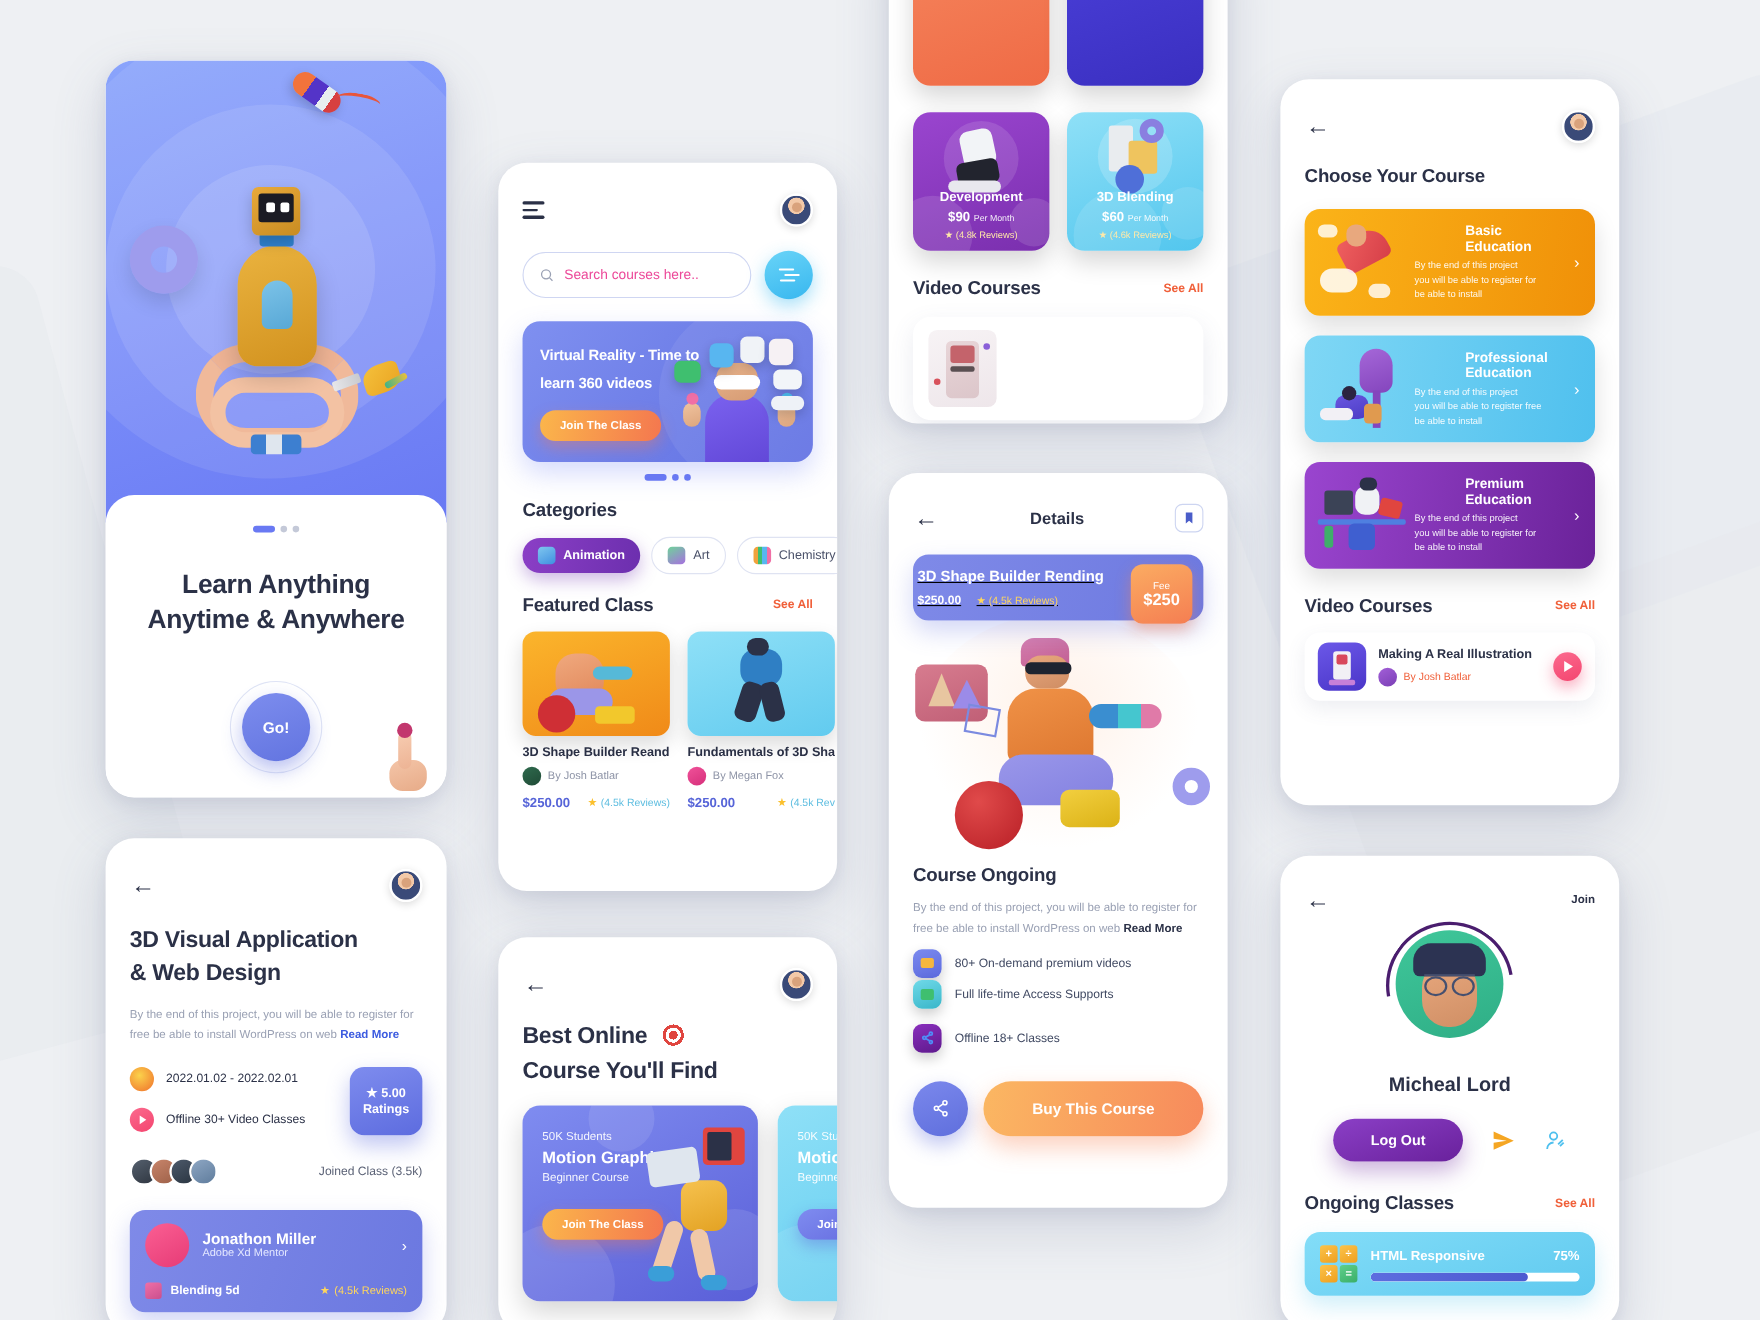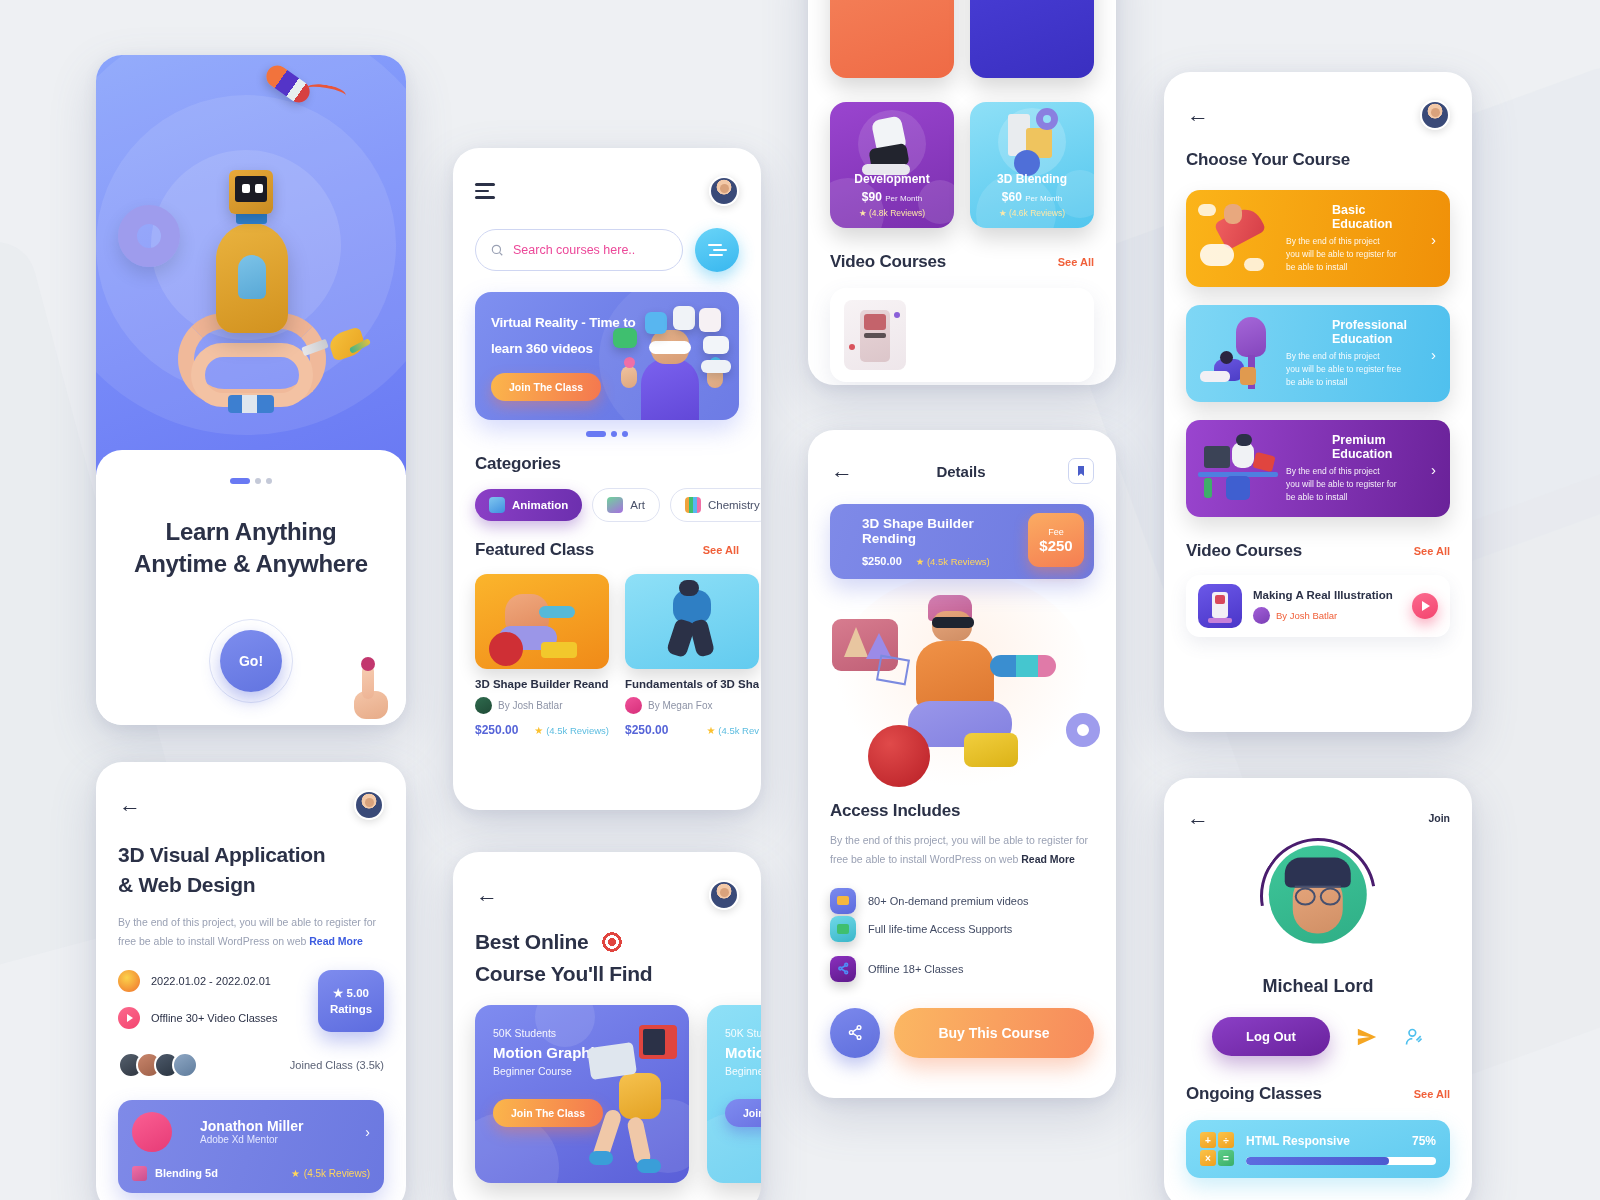--- a/index.html
+++ b/index.html
@@ -207,23 +207,24 @@
   .kebab{display:flex;flex-direction:column;gap:2.5px;align-items:center;}
   .kebab i{width:3px;height:3px;border-radius:50%;background:#2b3147;display:block;}
 
   
   #s4 { left:808px; top:430px; width:308px; height:668px; }
   .bookmark{
     width:26px;height:26px;border-radius:7px;border:1px solid #cdd5f1;background:#fff;
     display:flex;align-items:center;justify-content:center;
   }
   .price-band{
-    border-radius:14px;padding:12px 32px;position:relative;
+    border-radius:14px;padding:12px 4px;position:relative;
     background:linear-gradient(110deg,#7f8ae8,#6d79e0);
     box-shadow:0 10px 22px rgba(109,121,224,.3);
+    text-decoration:underline;
   }
   .price-band .t{color:#fff;font-size:13.5px;font-weight:bold;}
   .price-band .p{color:#fff;font-size:11px;font-weight:bold;}
   .price-band .r{color:#ffd65c;font-size:9.5px;}
   .fee-box{
     position:absolute;right:10px;top:9px;width:56px;height:54px;border-radius:11px;
     background:linear-gradient(160deg,#fbac62,#f57e52);
     display:flex;flex-direction:column;align-items:center;justify-content:center;
     box-shadow:0 6px 14px rgba(245,126,82,.45);
   }
@@ -614,27 +615,27 @@
 
       <div style="position:absolute;left:108px;top:58px;width:78px;height:68px;border-radius:26px 26px 10px 10px;background:linear-gradient(160deg,#f09247,#dd7730)"></div>
       <div style="position:absolute;left:100px;top:118px;width:104px;height:46px;border-radius:22px;background:linear-gradient(160deg,#9a97ea,#8280e0)"></div>
       <div style="position:absolute;left:60px;top:142px;width:62px;height:62px;border-radius:50%;background:radial-gradient(circle at 35% 30%,#e04a4a,#b81f26)"></div>
       <div style="position:absolute;left:156px;top:150px;width:54px;height:34px;border-radius:8px;background:linear-gradient(160deg,#f2cf3f,#dbb216)"></div>
       <div style="position:absolute;left:182px;top:72px;width:66px;height:22px;border-radius:11px;background:linear-gradient(90deg,#3a8ed0 0 40%,#45c6cf 40% 72%,#e07aa8 72% 100%)"></div>
       <div style="position:absolute;right:16px;top:130px;width:34px;height:34px;border-radius:50%;border:11px solid #9e9ced"></div>
     </div>
 
     <div style="padding:0 22px">
-      <div class="sec-title">Access Includes</div>
+      <div class="sec-title">Course Ongoing</div>
       <div class="muted" style="margin-top:10px">
         <span>By the end of this project, you will be able to register for free be able to install WordPress on web</span>
         <span style="color:#2b3147;font-weight:bold">Read More</span>
       </div>
 
-      <div class="inc-row" style="margin-top:18px">
+      <div class="inc-row" style="margin-top:8px">
         <div class="inc-icon" style="background:linear-gradient(160deg,#7b8aee,#5c6ade)">
           <span style="width:12px;height:9px;background:#f5b73f;border-radius:2px;display:block"></span>
         </div>
         <div class="inc-txt">80+ On-demand premium videos</div>
       </div>
       <div class="inc-row" style="margin-top:2px">
         <div class="inc-icon" style="background:linear-gradient(160deg,#6fd9e8,#3ab6c9)">
           <span style="width:12px;height:10px;background:#3fbf6f;border-radius:2px;display:block"></span>
         </div>
         <div class="inc-txt">Full life-time Access Supports</div>
@@ -806,21 +807,21 @@
           <span style="background:linear-gradient(150deg,#55606e,#2f3640)"></span>
           <span style="background:linear-gradient(150deg,#c8856b,#9d6048)"></span>
           <span style="background:linear-gradient(150deg,#4d5a6b,#2a3440)"></span>
           <span style="background:linear-gradient(150deg,#8ea7c4,#5f7c9c)"></span>
         </div>
         <div class="sp"></div>
         <div style="font-size:11px;color:#5b6276">Joined Class (3.5k)</div>
       </div>
 
       <div class="mentor" style="margin-top:22px">
-        <div class="row" style="gap:28px">
+        <div class="row" style="gap:12px">
           <span style="width:40px;height:40px;border-radius:50%;background:linear-gradient(150deg,#fb5f93,#e63b76);flex:none"></span>
           <div>
             <div class="n">Jonathon Miller</div>
             <div class="r">Adobe Xd Mentor</div>
           </div>
         </div>
         <div class="row" style="margin-top:14px">
           <span style="width:15px;height:15px;border-radius:3px;background:linear-gradient(150deg,#f06fa6,#c94f8e);margin-right:8px;display:inline-block"></span>
           <span style="font-size:11px;color:#fff;font-weight:bold">Blending 5d</span>
           <div class="sp"></div>

